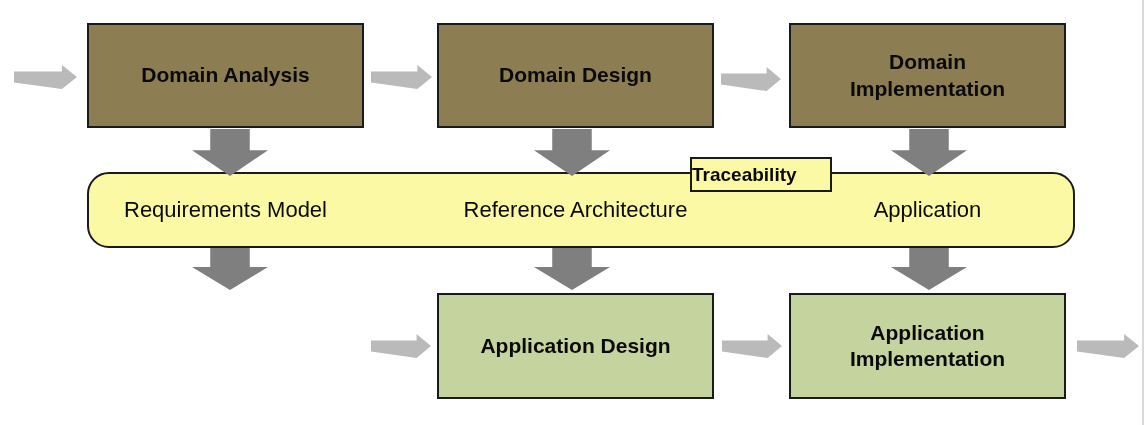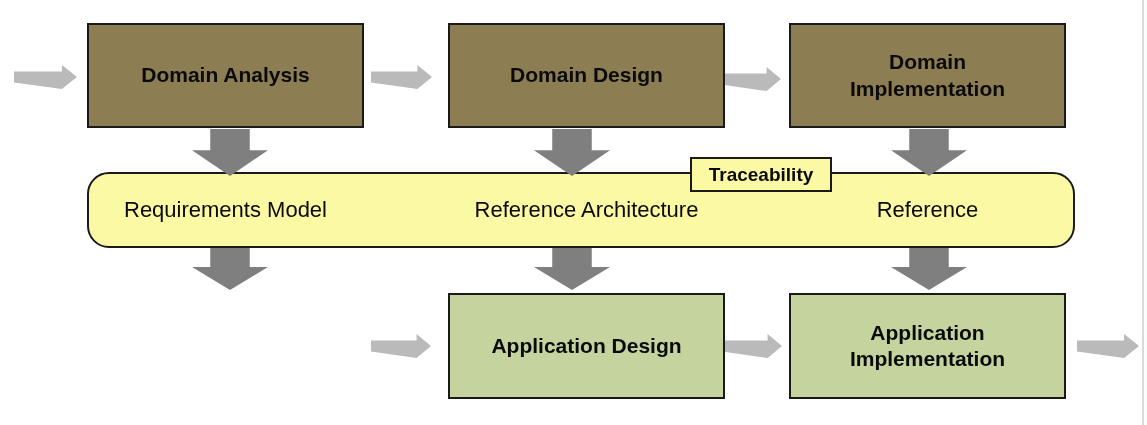--- a/index.html
+++ b/index.html
@@ -27,21 +27,21 @@
     color: #0a0a0a;
     padding: 0 18px;
   }
   .box.domain { background: var(--domain-box-fill, #8d7d52); }
   .box.app    { background: var(--application-box-fill, #c5d39e); }
   .box.two-line { padding: 12px 46px; }
 
   .top-row { top: 23px; height: 105px; }
   .bottom-row { top: 293px; height: 106px; }
   .col1 { left: 87px;  width: 277px; }
-  .col2 { left: 437px; width: 277px; margin-left: 11px; }
+  .col2 { left: 437px; width: 277px; }
   .col3 { left: 789px; width: 277px; }
 
   .band {
     position: absolute;
     left: 87px; top: 172px;
     width: 988px; height: 76px;
     box-sizing: border-box;
     background: var(--band-fill, #fbf9a3);
     border: 2px solid var(--box-border, #1a1a1a);
     border-radius: 22px;
@@ -61,21 +61,20 @@
 
   .trace-box {
     position: absolute;
     left: 690px; top: 157px;
     width: 142px; height: 35px;
     box-sizing: border-box;
     background: var(--band-fill, #fbf9a3);
     border: 2px solid var(--box-border, #1a1a1a);
     display: flex;
     align-items: center;
-    justify-content: center;
     font-weight: bold;
     font-size: 19px;
     color: #0a0a0a;
     z-index: 4;
   }
 
   .harrow {
     position: absolute;
     height: 24px;
     background: var(--horizontal-arrow, #bababa);
@@ -133,21 +132,21 @@
   <div class="varrow va-top va-c1"></div>
   <div class="varrow va-top va-c2"></div>
   <div class="varrow va-top va-c3"></div>
 
   <div class="band"></div>
   <div class="trace-box">
     <span>Traceability</span>
   </div>
   <div class="band-label col1">Requirements Model</div>
   <div class="band-label col2">Reference Architecture</div>
-  <div class="band-label col3">Reference</div>
+  <div class="band-label col3">Application</div>
 
   <div class="varrow va-bot va-c1"></div>
   <div class="varrow va-bot va-c2"></div>
   <div class="varrow va-bot va-c3"></div>
 
   <div class="box app bottom-row col3 two-line">
     <span>Application Implementation</span>
   </div>
   <div class="box app bottom-row col2">
     <span>Application Design</span>

